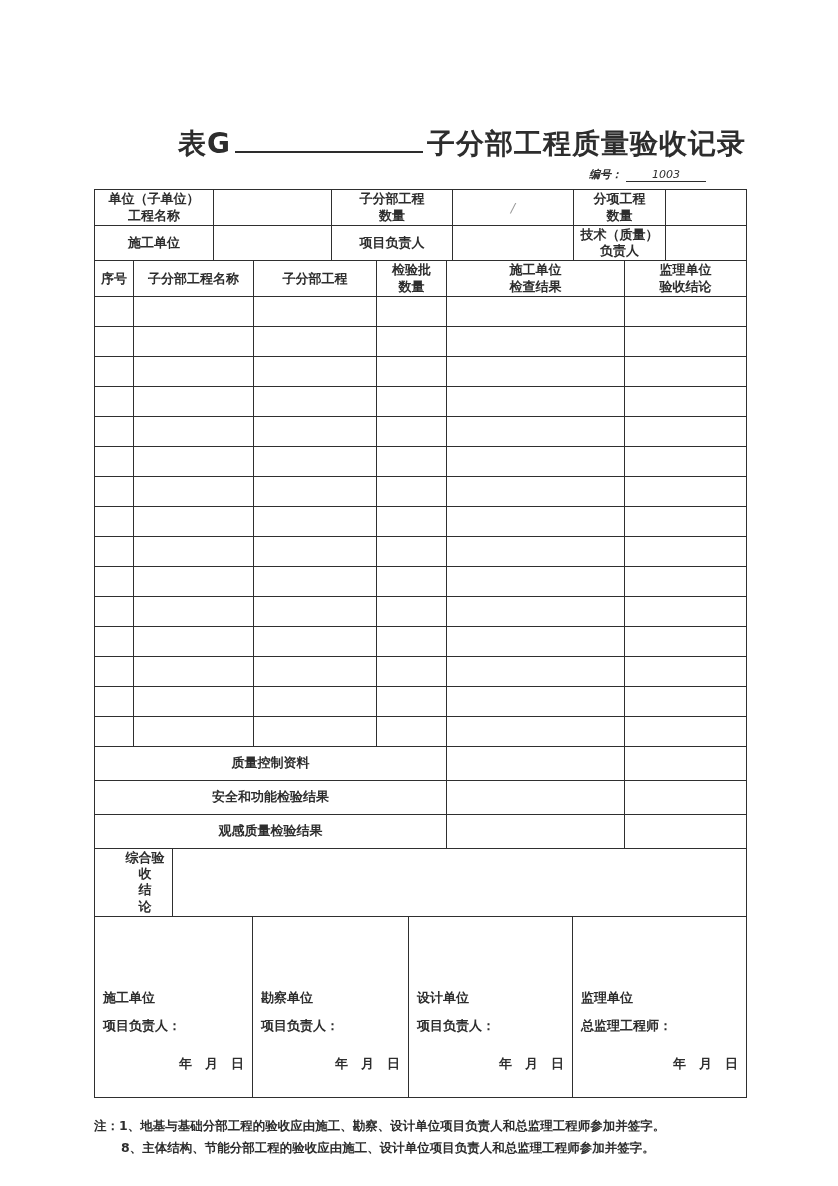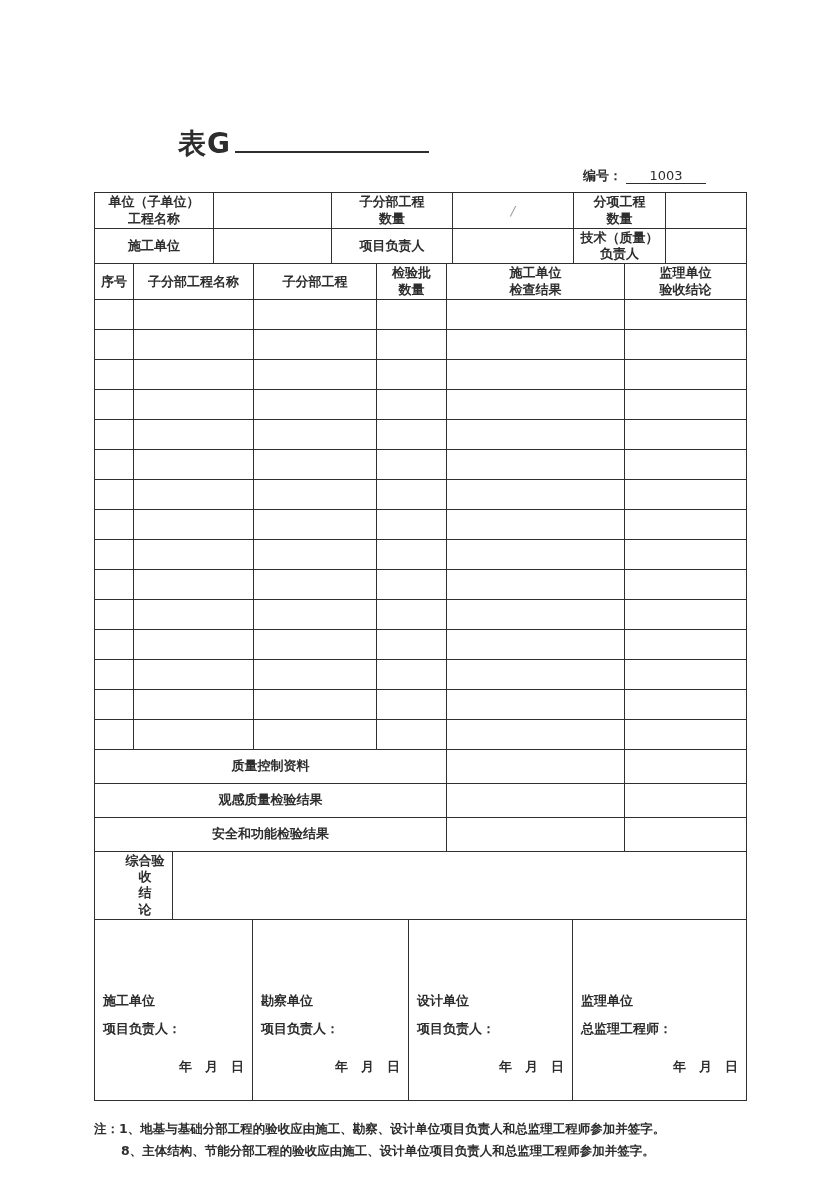--- a/index.html
+++ b/index.html
@@ -22,22 +22,23 @@
     white-space: nowrap;
   }
   .blank-underline {
     display: inline-block;
     width: 194px; height: 1.05em;
     border-bottom: 2px solid #2d2d2d;
     margin: 0 4px;
   }
   .serial-line {
     text-align: right;
-    font-size: 13px;
+    font-size: 11px;
     margin: 4px 40px 7px 0;
+    font-style: italic;
   }
   .serial-underline {
     display: inline-block;
     width: 80px; text-align: center;
     border-bottom: 1px solid #2d2d2d;
     margin-left: 4px;
     font-weight: normal;
   }
 
   
@@ -73,20 +74,21 @@
   .note-2 { padding-left: 27px; }
 </style>
 </head>
 <body>
 
 <div class="sheet">
 
   <div class="title-line">
     <span>表G</span>
     <span class="blank-underline"></span>
+    <span>子分部工程质量验收记录</span>
   </div>
 
   <div class="serial-line">
     <span>编号：</span><span class="serial-underline">1003</span>
   </div>
 
   <table class="t-info">
     <colgroup>
       <col style="width:119px">
         <col style="width:118px">
@@ -263,26 +265,26 @@
           <td class="data-cell"></td>
         </tr>
       </tbody>
     <tbody>
       <tr>
         <td class="sum-cell" colspan="4">质量控制资料</td>
         <td class="sum-cell"></td>
         <td class="sum-cell"></td>
       </tr>
       <tr>
+        <td class="sum-cell" colspan="4">安全和功能检验结果</td>
+        <td class="sum-cell"></td>
+        <td class="sum-cell"></td>
+      </tr>
+      <tr>
         <td class="sum-cell" colspan="4">观感质量检验结果</td>
-        <td class="sum-cell"></td>
-        <td class="sum-cell"></td>
-      </tr>
-      <tr>
-        <td class="sum-cell" colspan="4">安全和功能检验结果</td>
         <td class="sum-cell"></td>
         <td class="sum-cell"></td>
       </tr>
     </tbody>
   </table>
 
   <table class="t-conc">
     <colgroup>
         <col style="width:78px">
         <col style="width:574px">

